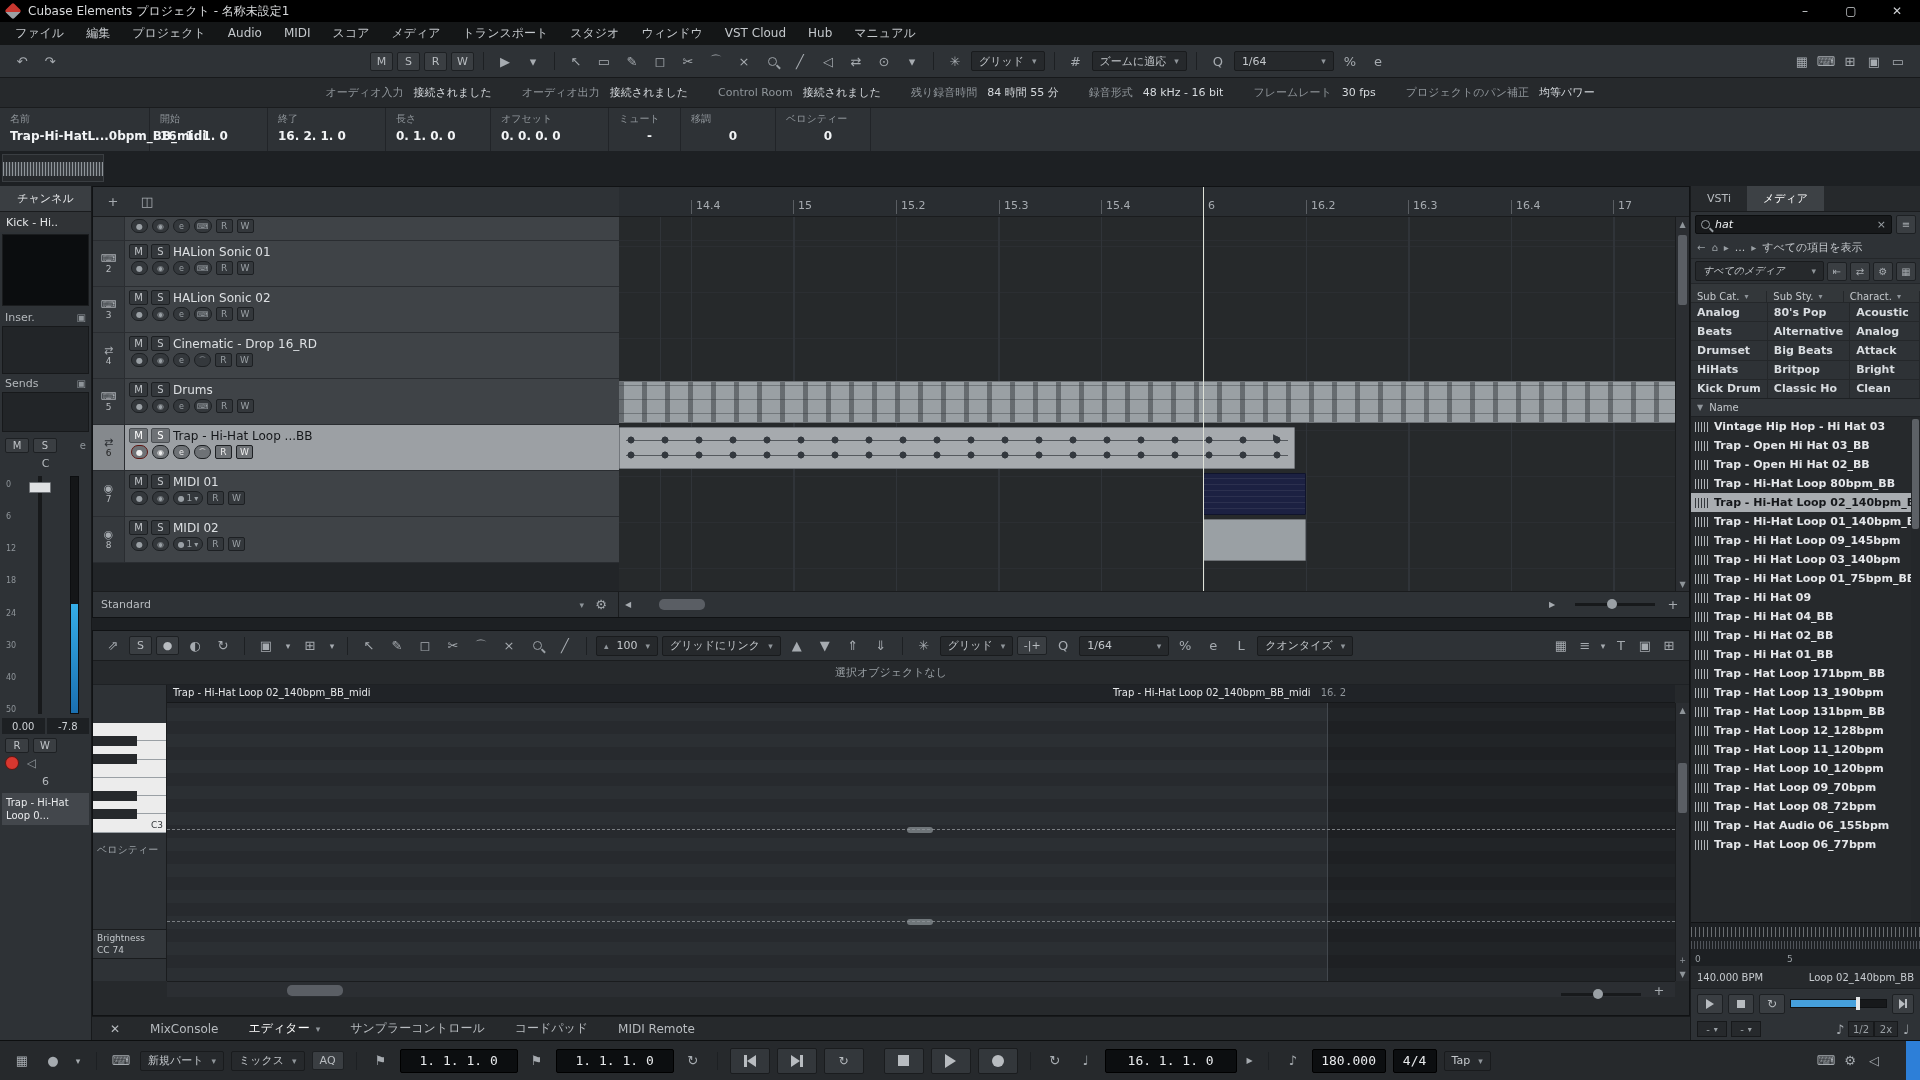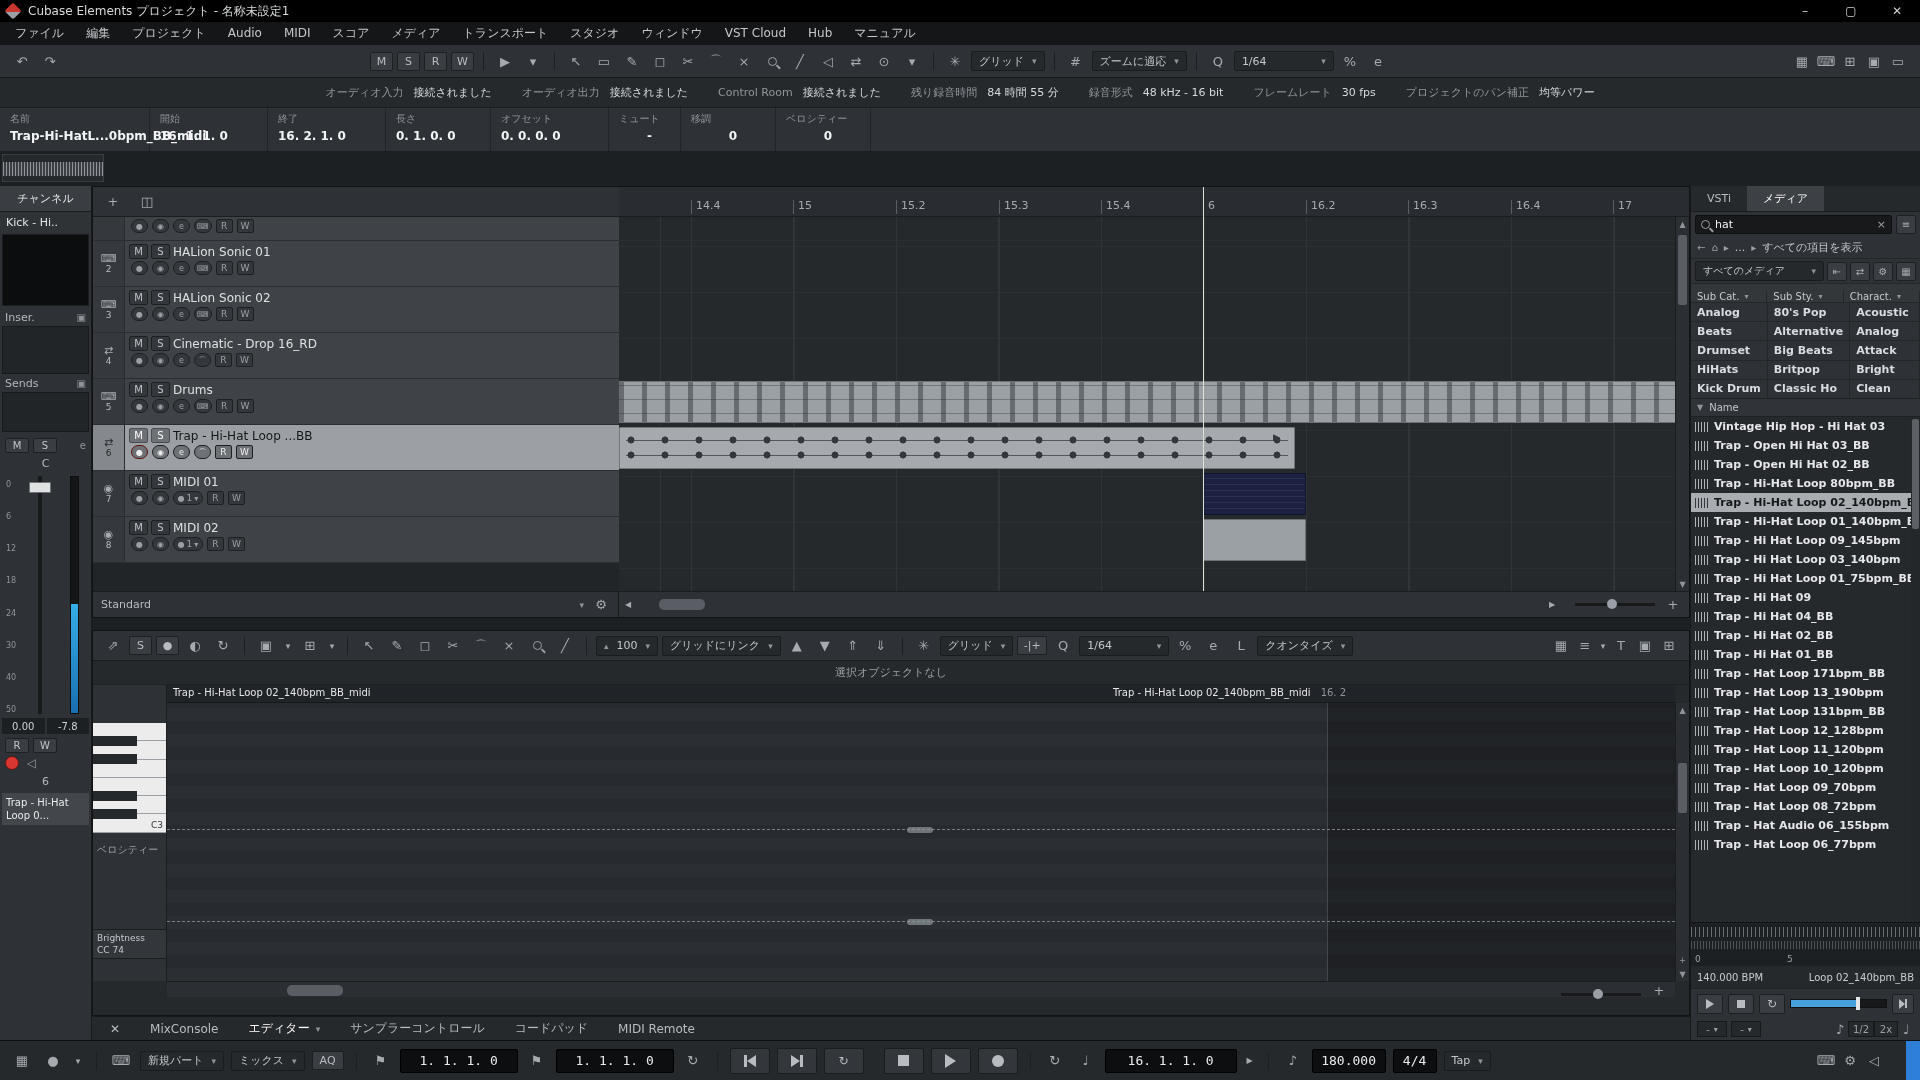--- a/index.html
+++ b/index.html
@@ -194,21 +194,21 @@
 .m-wnum{position:absolute;bottom:2px;color:#9aa0a5;font-size:9px;}
 .m-info{height:22px;display:flex;align-items:center;justify-content:space-between;padding:0 6px;color:#c8ccd0;font-size:10px;background:#26292c;}
 .m-trans{height:30px;display:flex;align-items:center;gap:5px;padding:0 6px;background:#2e3236;border-top:1px solid #1e2124;}
 .m-tpb{width:26px;height:20px;background:#3a3e42;border:1px solid #1d2023;border-radius:2px;display:flex;align-items:center;justify-content:center;color:#b8bcc0;}
 .m-vol{flex:1;height:9px;background:linear-gradient(90deg,#46a0dc 0 70%,#17191b 70%);border:1px solid #101214;position:relative;}
 .m-volh{position:absolute;left:68%;top:-3px;width:4px;height:13px;background:#e4e6e8;}
 .m-bottom{height:22px;display:flex;align-items:center;gap:4px;padding:0 6px;background:#2e3236;}
 .m-sm{width:30px;height:16px;background:#26292c;border:1px solid #17191b;display:flex;align-items:center;justify-content:center;color:#9aa0a5;font-size:10px;gap:4px;}
 .sh-play-s{width:0;height:0;border-left:8px solid #b8bcc0;border-top:5px solid transparent;border-bottom:5px solid transparent;}
 .sh-stop-s{width:8px;height:8px;background:#b8bcc0;}
-.grow{flex:1;min-width:0;}
+.grow{flex:1;min-width:0;font-style:italic;}
 </style>
 </head>
 <body>
 
 <div id="app">
 
   <div id="titlebar">
     <span class="logo"></span>
     <span class="t">Cubase Elements プロジェクト - 名称未設定1</span>
     <div class="wbtns">

